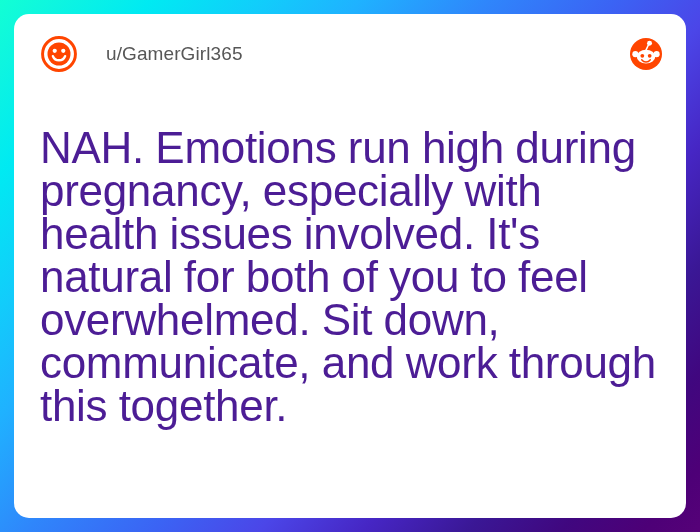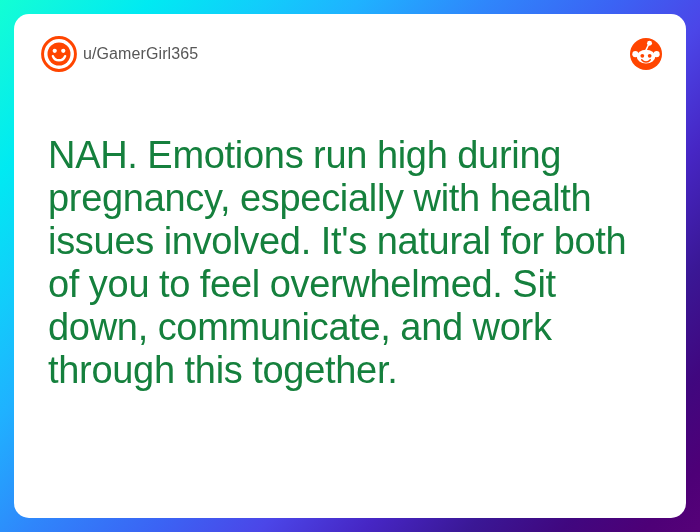--- a/index.html
+++ b/index.html
@@ -65,23 +65,23 @@
   }
 
   .avatar {
     flex: 0 0 auto;
     width: 38px;
     height: 38px;
     display: block;
   }
 
   .username {
-    margin-left: 5px;
+    margin-left: 28px;
     font-family: "Liberation Sans", sans-serif;
-    font-size: 16px;
+    font-size: 19px;
     font-weight: 400;
     color: #575757;
     letter-spacing: 0.1px;
     white-space: nowrap;
   }
 
   .header-spacer {
     flex: 1 1 auto;
   }
 
@@ -92,27 +92,27 @@
     display: block;
   }
 
   
   .card-body {
     padding: 0 26px 0 26px;
     box-sizing: border-box;
   }
 
   .comment-text {
-    margin: 8px;
+    margin: 0;
     padding-top: 32px;
     font-family: "Liberation Sans", sans-serif;
-    font-size: 38px;
+    font-size: 44px;
     line-height: 43px;
     font-weight: 300;
-    color: #15803d;
+    color: #4c1d95;
     letter-spacing: -0.3px;
     word-spacing: -0.5px;
     white-space: pre-wrap;
   }
 </style>
 </head>
 <body>
 
 <div id="backdrop">
 

